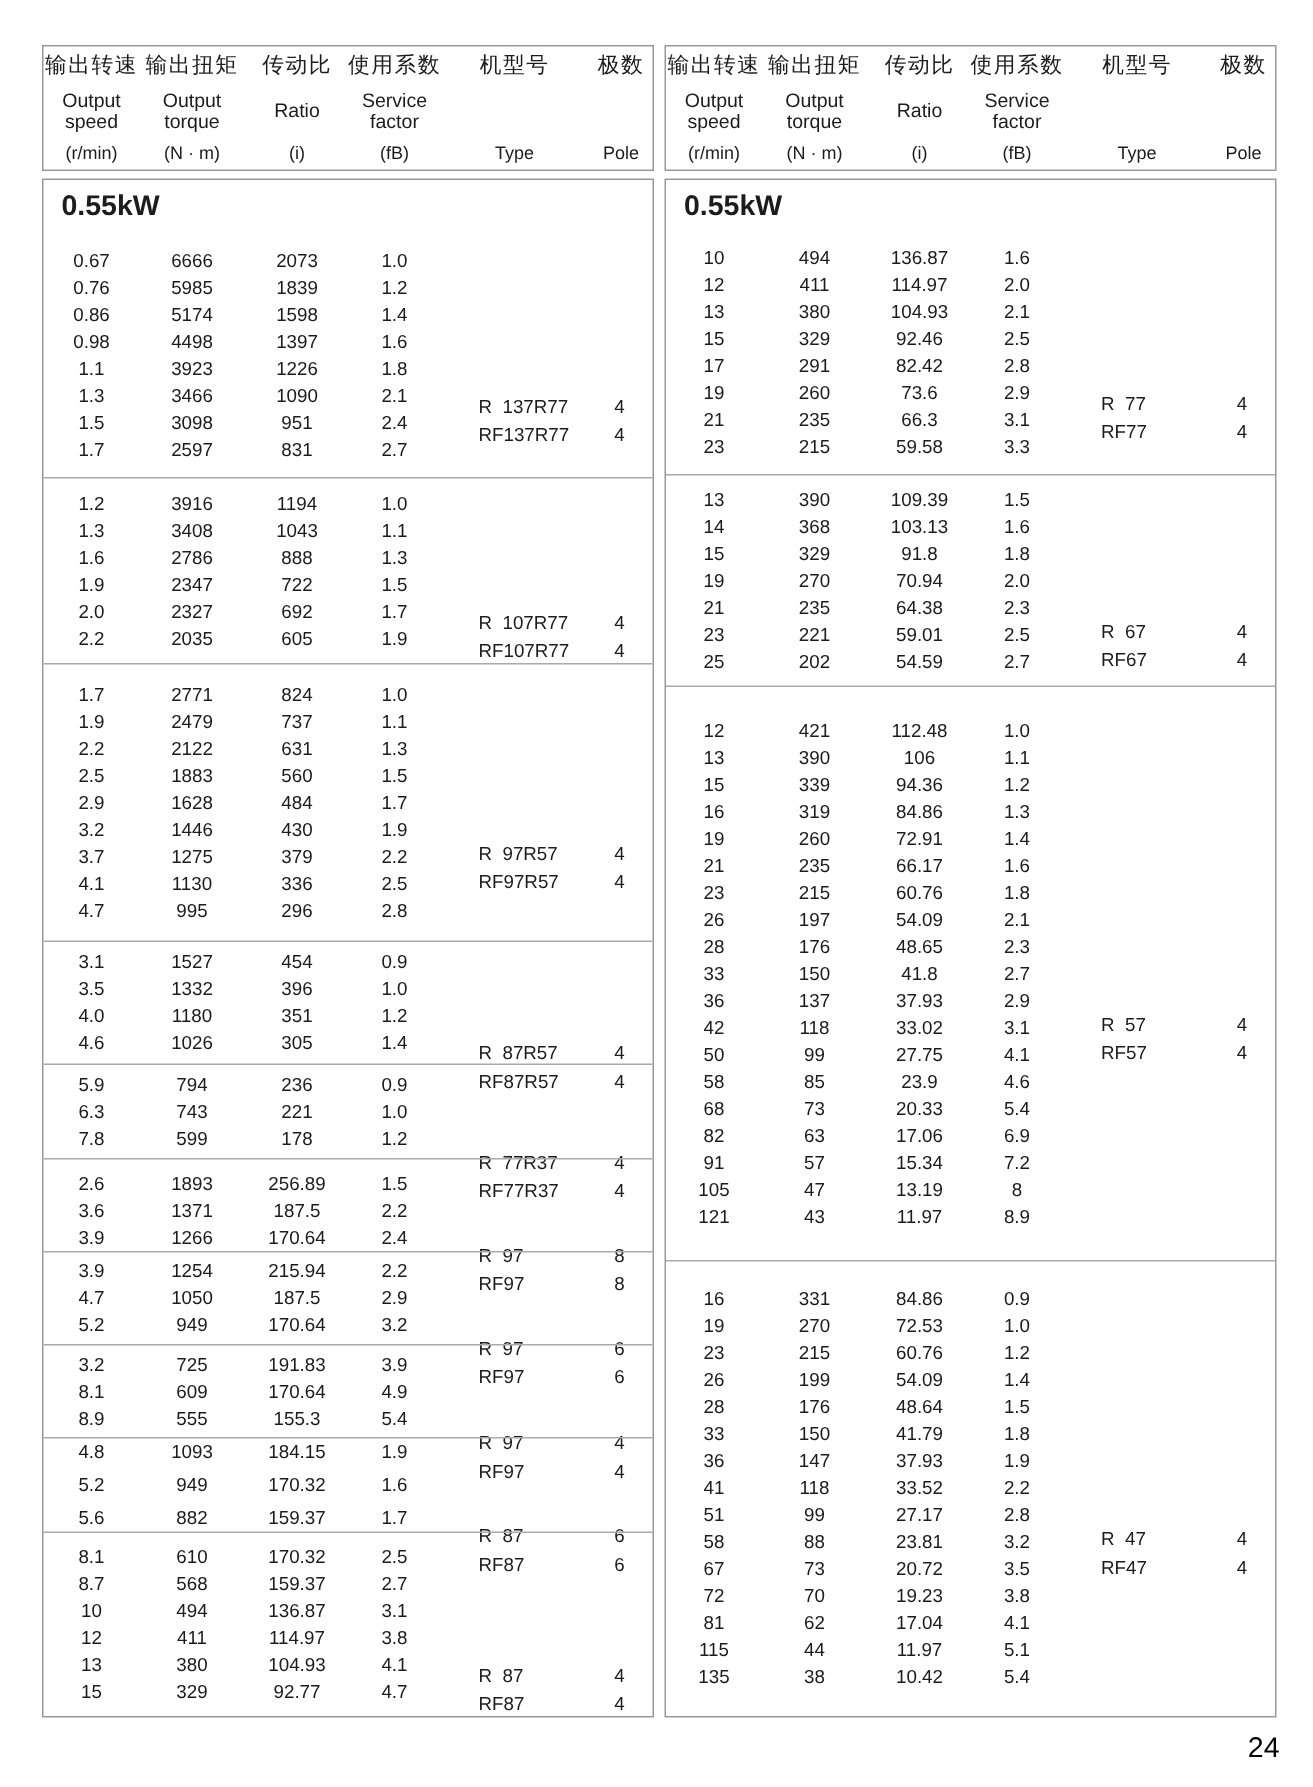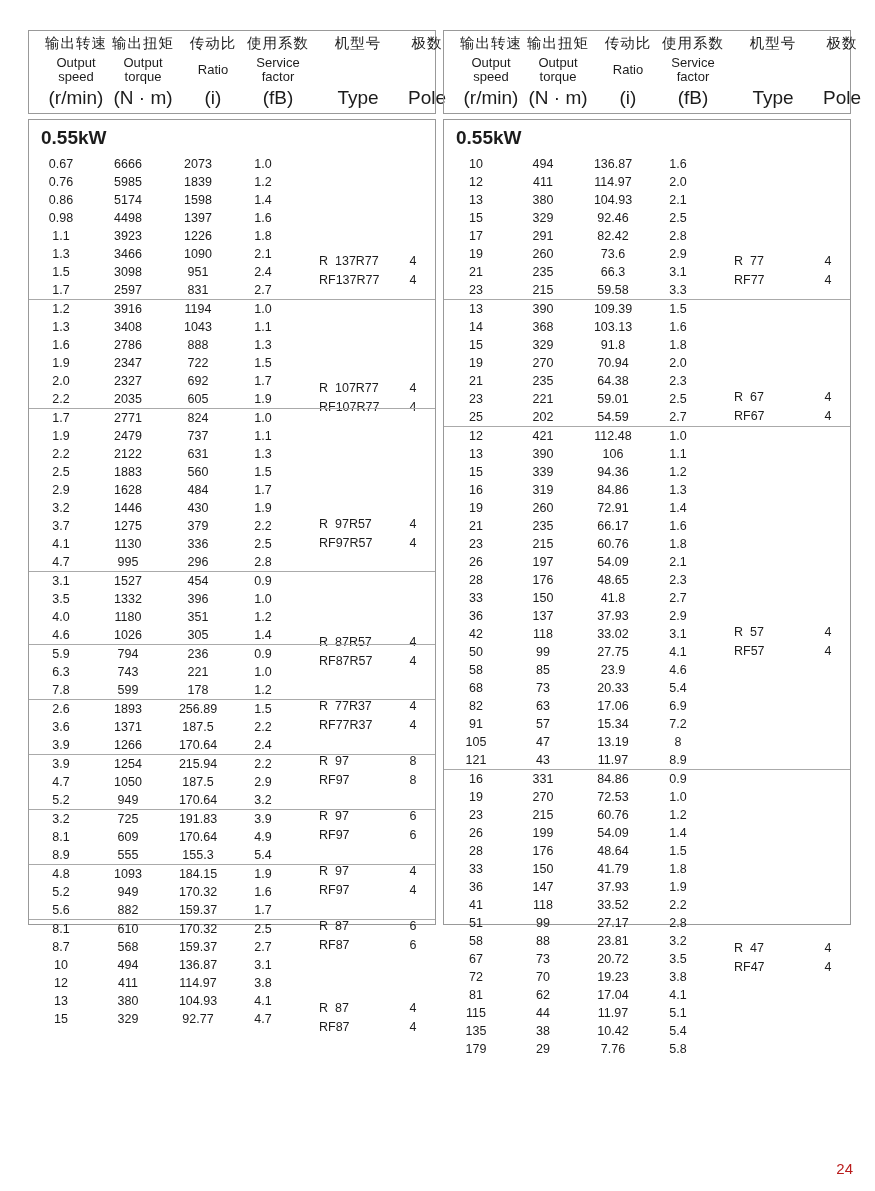--- a/index.html
+++ b/index.html
@@ -11,30 +11,30 @@
   }
   .panel { position:absolute; top:30px; width:408px; }
   .panel-left  { left:28px; }
   .panel-right { left:443px; }
 
   
   .header-box {
     box-sizing:border-box; height:84px;
     border:1.5px solid #999;
     display:grid; grid-template-columns:64px 70px 70px 60px 100px auto;
-    padding:3px 0 4px 15px;
+    padding:3px 0 4px 0;
   }
   .hcell { display:flex; flex-direction:column; justify-content:space-between; align-items:center; }
   .hcn   { font-size:14.5px; letter-spacing:1px; white-space:nowrap; }
   .hen   { font-size:13px; line-height:14.5px; white-space:pre-line; text-align:center; }
-  .hunit { font-size:19px; white-space:nowrap;text-align:center; }
+  .hunit { font-size:12px; white-space:nowrap;text-align:center; }
 
   
   .body-box {
-    box-sizing:border-box; margin-top:5px; height:806px;
+    box-sizing:border-box; margin-top:5px; height:1026px;
     border:1.5px solid #999;
     display:flex; flex-direction:column;
   }
   .section-title {
     font-size:19px; font-weight:bold; padding:7px 0 2px 12px; height:26px; flex:0 0 auto;
   }
   .blocks { flex:1 1 auto; display:flex; flex-direction:column; }
   .block  { position:relative; display:flex; flex-direction:column; justify-content:center; }
   .block + .block { border-top:1.5px solid #aaa; }
 
@@ -45,21 +45,21 @@
   .cell { text-align:center; font-size:12.5px; }
 
   .models {
     position:absolute; left:270px; width:132px; top:50%; transform:translateY(-50%);margin-top:44px;
   }
   .model-line { display:flex; height:19px; line-height:19px; font-size:12.5px; }
   .model-type { flex:1 1 auto; text-align:left; padding-left:20px; white-space:pre; }
   .model-pole { flex:0 0 36px; text-align:center; }
 
   .page-number {
-    position:absolute; right:22px; bottom:14px; font-size:15px; color:#b91c1c;
+    position:absolute; right:22px; bottom:14px; font-size:19px; color:#000000;
   }
 </style>
 </head>
 <body>
 
 <div class="panel panel-left">
   <div class="header-box">
     <div class="hcell">
       <div class="hcn">输出转速</div>
       <div class="hen">Output
@@ -868,26 +868,20 @@
             <div class="cell">44</div>
             <div class="cell">11.97</div>
             <div class="cell">5.1</div>
           </div>
           <div class="row">
             <div class="cell">135</div>
             <div class="cell">38</div>
             <div class="cell">10.42</div>
             <div class="cell">5.4</div>
           </div>
-          <div class="row">
-            <div class="cell">179</div>
-            <div class="cell">29</div>
-            <div class="cell">7.76</div>
-            <div class="cell">5.8</div>
-          </div>
           <div class="models">
             <div class="model-line">
               <span class="model-type">R  47</span>
               <span class="model-pole">4</span>
             </div>
             <div class="model-line">
               <span class="model-type">RF47</span>
               <span class="model-pole">4</span>
             </div>
           </div>

